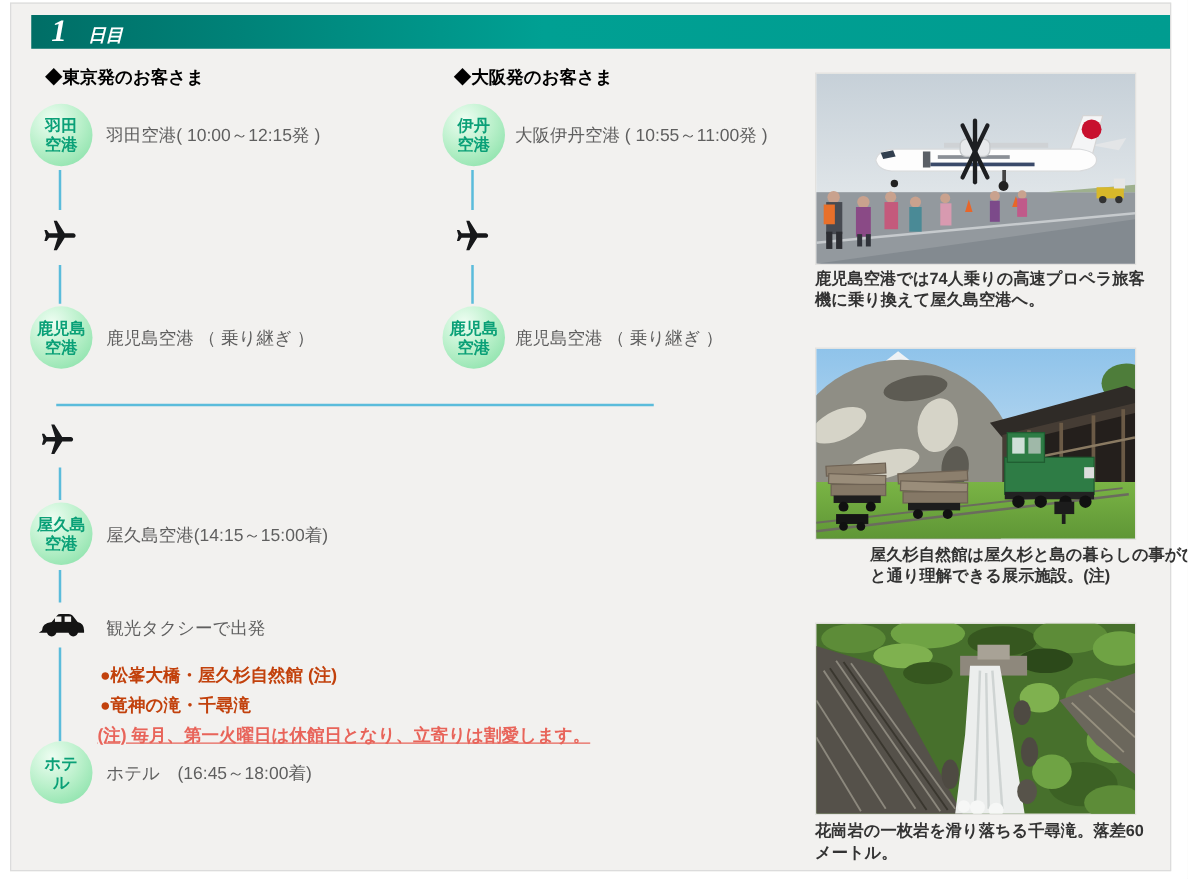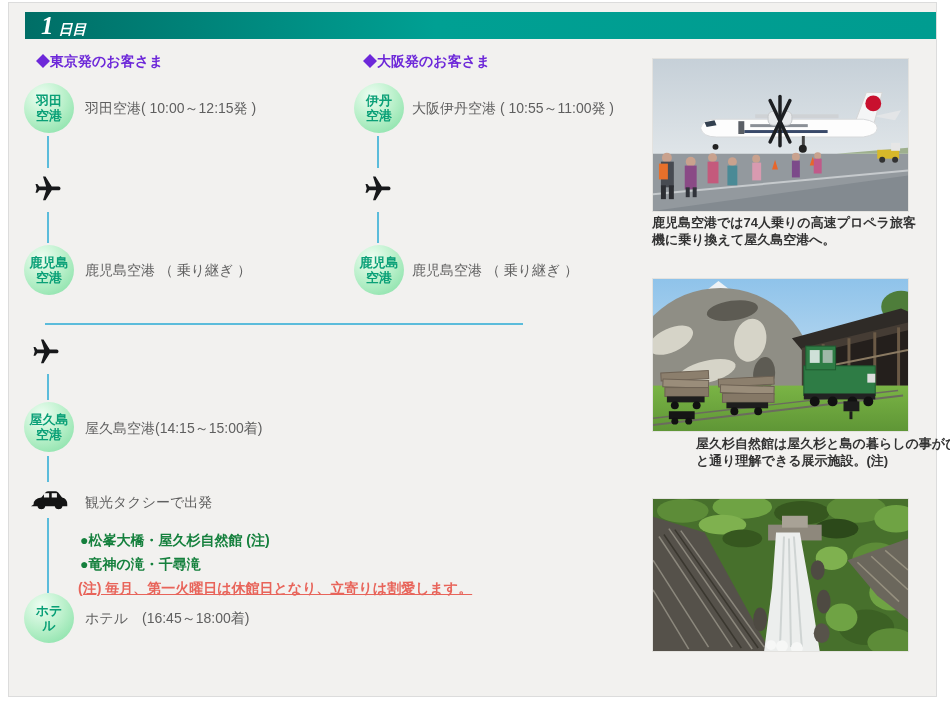--- a/index.html
+++ b/index.html
@@ -5,34 +5,34 @@
   html,body{margin:0;padding:0;background:#fff;}
   #stage{position:relative;width:950px;height:703px;background:#ffffff;overflow:hidden;
          font-family:"Liberation Sans",sans-serif;}
   #panel{position:absolute;left:8px;top:2px;width:929px;height:695px;background:#f2f1ef;
          border:1px solid #dcdcdc;box-sizing:border-box;}
   #daybar{position:absolute;left:25px;top:12px;width:911px;height:27px;
           background:linear-gradient(90deg,#006e66,#00a093 45%,#009c90);
           display:flex;align-items:baseline;padding-left:16px;box-sizing:border-box;}
   #daybar .num{font-family:"Liberation Serif",serif;font-style:italic;font-weight:bold;
                font-size:25px;color:#fff;line-height:27px;}
-  #daybar .suf{font-style:italic;font-weight:bold;font-size:14px;color:#fff;margin-left:5px;}
-  .heading{position:absolute;font-size:14px;font-weight:bold;color:#6d28d9;white-space:nowrap;}
+  #daybar .suf{font-style:italic;font-weight:bold;font-size:14px;color:#fff;margin-left:17px;}
+  .heading{position:absolute;font-size:14px;font-weight:bold;color:#000000;white-space:nowrap;}
   .badge{position:absolute;width:50px;height:50px;border-radius:50%;
          background:radial-gradient(circle at 35% 26%,#eefdf2,#b9f0ca 48%,#8ce2ab 88%);
          color:#0aa077;font-size:13px;font-weight:bold;line-height:1.18;
          display:flex;align-items:center;justify-content:center;text-align:center;
          white-space:pre-line;}
   .lbl{position:absolute;font-size:14px;color:#5f5f5f;white-space:nowrap;}
   .vline{position:absolute;width:2px;background:#5bbcdb;}
   .hline{position:absolute;height:2px;background:#5bbcdb;}
   .plane{position:absolute;width:30px;height:30px;}
   .plane svg{width:100%;height:100%;transform:rotate(90deg);}
   .car{position:absolute;width:38px;height:25px;}
-  .stop{position:absolute;font-size:14px;font-weight:bold;color:#15803d;white-space:nowrap;}
+  .stop{position:absolute;font-size:14px;font-weight:bold;color:#c2410c;white-space:nowrap;}
   .note{position:absolute;font-size:14px;font-weight:bold;color:#e8645a;
         text-decoration:underline;white-space:nowrap;}
   .photo{position:absolute;left:652px;width:255px;height:152px;border:1px solid #e3e2df;}
   .photo svg{display:block;width:100%;height:100%;}
   .caption{position:absolute;left:652px;width:268px;font-size:13px;color:#333;line-height:1.28;font-weight:bold;}
 </style>
 </head>
 <body>
 
 <div id="stage">
@@ -277,13 +277,14 @@
       </g>
       <ellipse cx="166" cy="72" rx="7" ry="10" fill="#4e4a42"></ellipse>
       <ellipse cx="172" cy="104" rx="7" ry="12" fill="#4e4a42"></ellipse>
       <ellipse cx="108" cy="122" rx="7" ry="12" fill="#4e4a42"></ellipse>
       <ellipse cx="170" cy="136" rx="8" ry="10" fill="#57534a"></ellipse>
       <circle cx="130" cy="149" r="6" fill="#f6f7f6"></circle>
       <circle cx="145" cy="151" r="6" fill="#f6f7f6"></circle>
       <circle cx="119" cy="148" r="5" fill="#f6f7f6"></circle>
     </svg>
   </div>
+  <div class="caption" style="top:657px;">花崗岩の一枚岩を滑り落ちる千尋滝。落差60メートル。</div>
 </div>
 
 </body></html>

